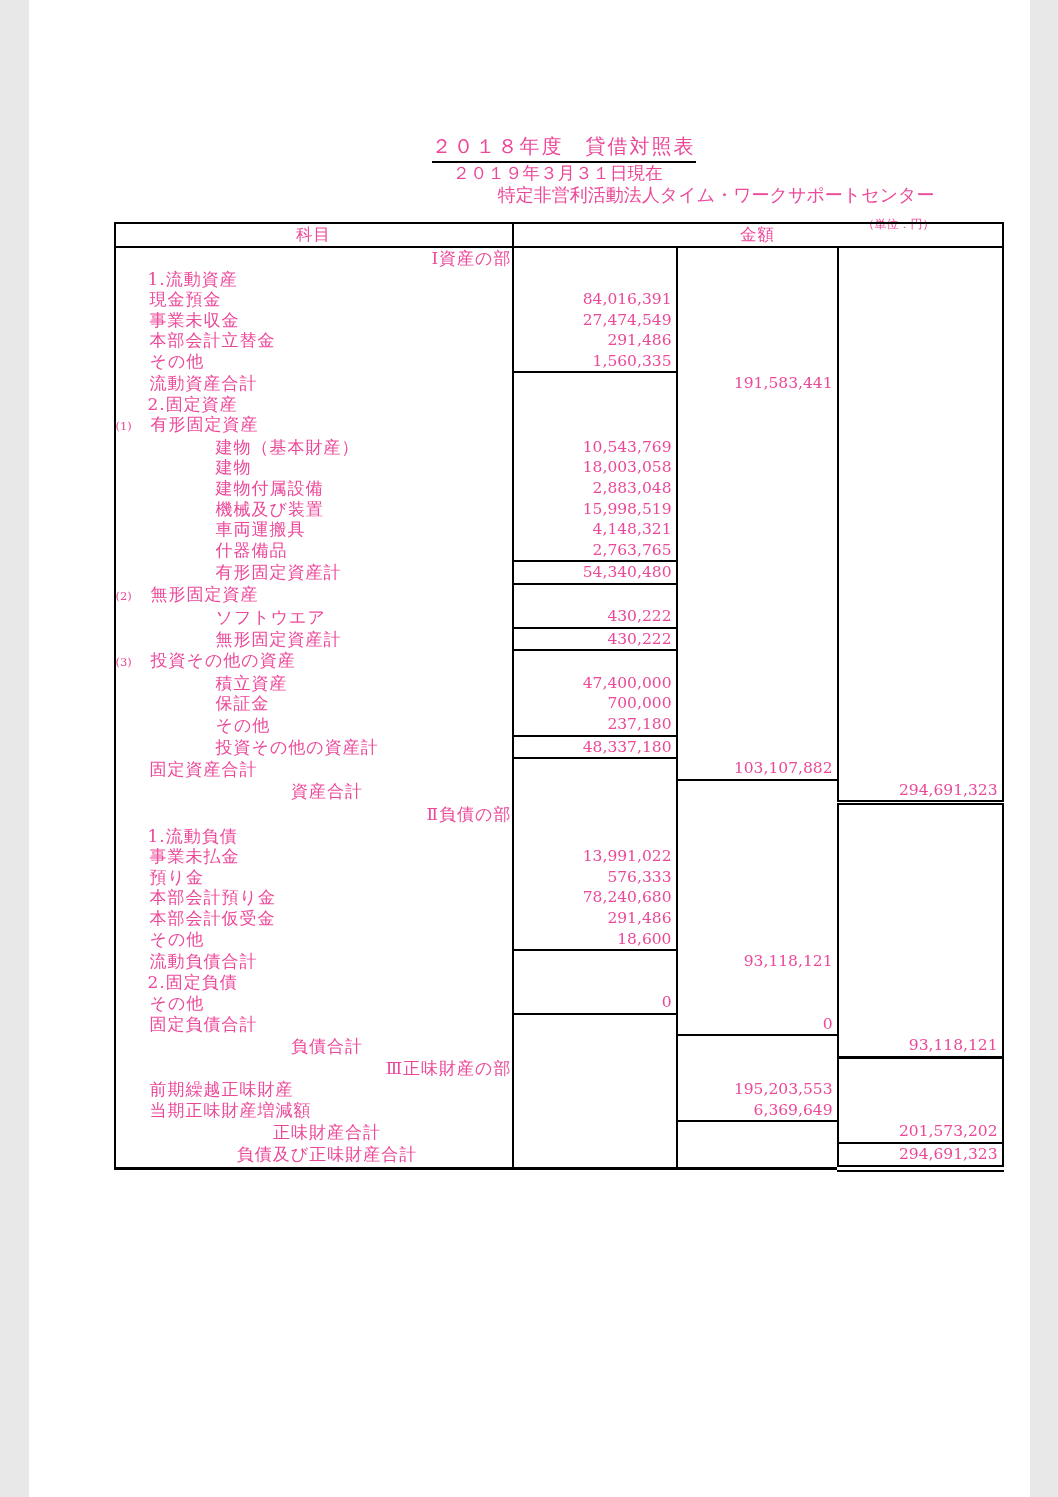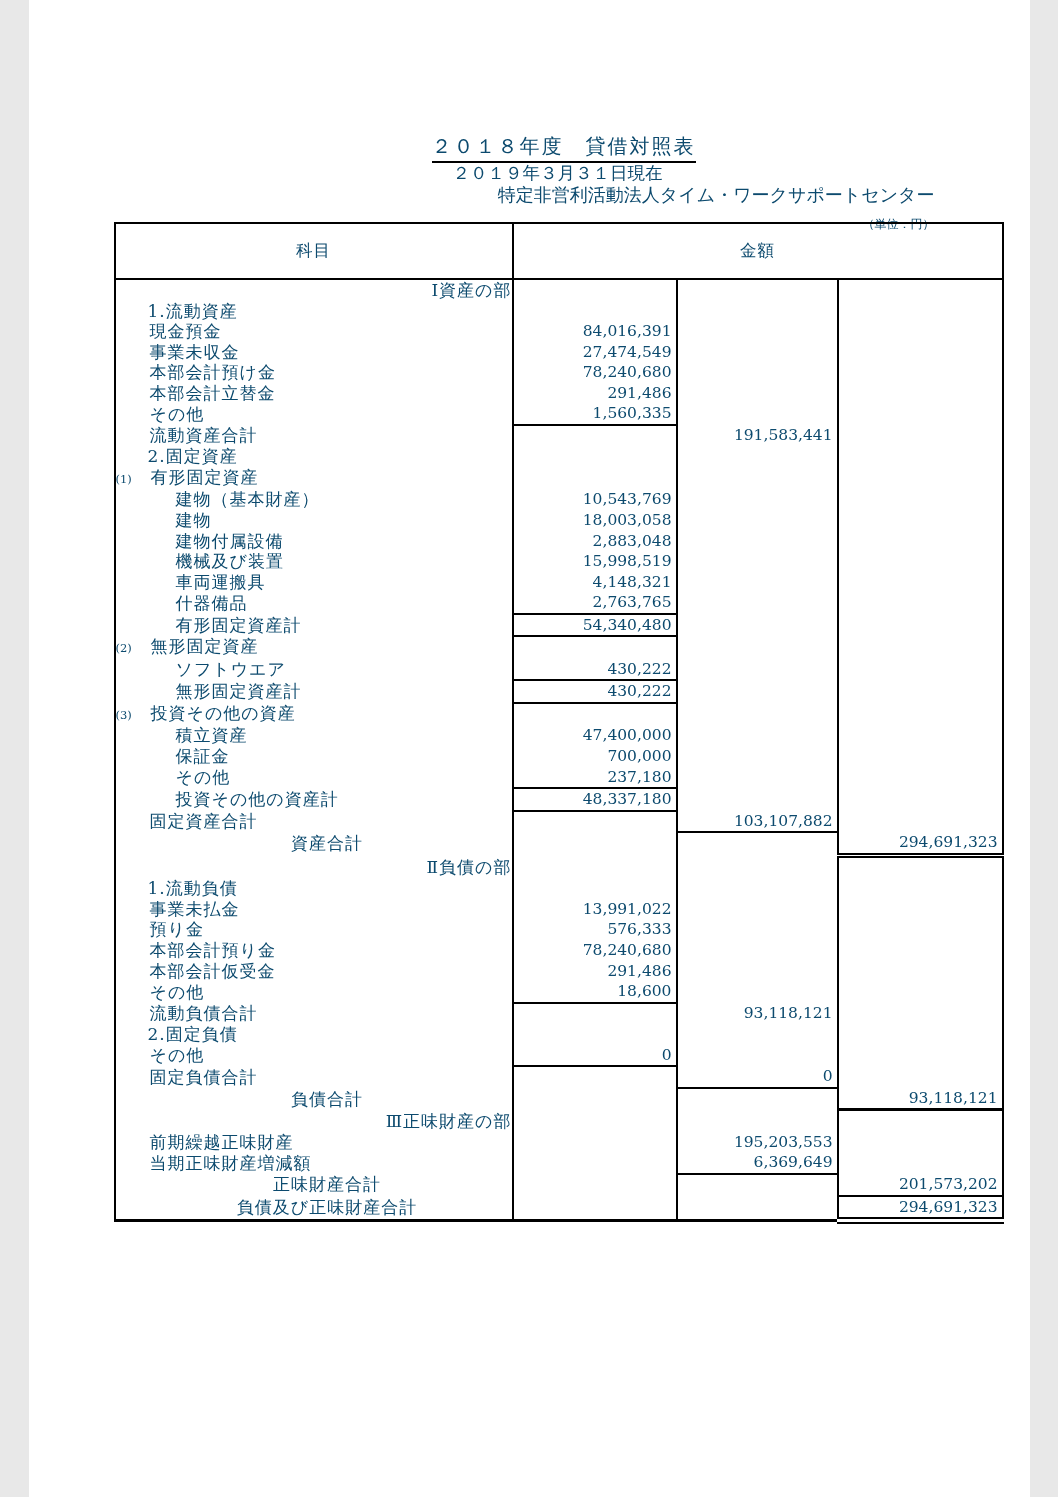--- a/index.html
+++ b/index.html
@@ -3,21 +3,21 @@
 <meta charset="utf-8">
 <style>
   html, body { margin: 0; padding: 0; background: #e8e8e8; }
   .page {
     position: relative;
     width: 1001px;
     height: 1497px;
     background: #ffffff;
     margin: 0 auto;
     font-family: "DejaVu Serif", "Liberation Serif", serif;
-    color: #0c4a6e;
+    color: #ec4899;
   }
   .doc-title {
     position: absolute;
     top: 133px;
     left: 403px;
     font-size: 20px;
     letter-spacing: 2px;
     border-bottom: 2px solid #000;
     padding-bottom: 1px;
     white-space: nowrap;
@@ -52,41 +52,41 @@
     table-layout: fixed;
   }
   table.bs, table.bs tr.head td { border: 2px solid #000; }
   table.bs { border-bottom-width: 3px; }
   tr.head td {
     height: 21px;
     text-align: center;
     vertical-align: middle;
     font-size: 16.5px;
     letter-spacing: 1px;
-    padding: 16px;
+    padding: 0;
   }
   td { padding: 0; vertical-align: middle; }
   tbody td { height: 20.55px; line-height: 20.55px; overflow: hidden; }
   td.sub { border-right: 2px solid #000; font-size: 17px; letter-spacing: 1px; white-space: nowrap; }
   td.v1, td.v2 { border-right: 2px solid #000; }
   td.amt {
     text-align: right;
     padding-right: 4px;
     font-size: 15.5px;
     font-family: "DejaVu Serif", "Liberation Serif", serif;
     white-space: nowrap;
   }
   .lv-part     { padding-left: 6px; text-align: right; }
   .lv-part .prefix { display: inline-block; width: 21px; }
   .lv-total    { padding-left: 27px; text-align: center; }
   .lv-group    { padding-left: 32px; }
   .lv-item     { padding-left: 34px; }
   .lv-subgroup { }
   .lv-subgroup .prefix { display: inline-block; width: 35px; font-size: 11.5px; letter-spacing: 0; }
-  .lv-subitem  { padding-left: 60px; }
+  .lv-subitem  { padding-left: 100px; }
   .ub        { border-bottom: 2px solid #000; }
   .ub-double { border-bottom: 5px double #000; }
   .ub-thick  { border-bottom: 3px solid #000; }
   .ub-final  { border-bottom: 7px double #000; }
   tr.last-row td { border-bottom: 3px solid #000; }
   tr.last-row td.ub-final { border-bottom: 7px double #000; }
 </style>
 </head>
 <body>
 
@@ -128,26 +128,20 @@
           <td class="amt v2"></td>
           <td class="amt v3"></td>
         </tr>
         <tr>
           <td class="sub lv-item"><span>事業未収金</span></td>
           <td class="amt v1">27,474,549</td>
           <td class="amt v2"></td>
           <td class="amt v3"></td>
         </tr>
         <tr>
-          <td class="sub lv-item"><span>本部会計預け金</span></td>
-          <td class="amt v1">78,240,680</td>
-          <td class="amt v2"></td>
-          <td class="amt v3"></td>
-        </tr>
-        <tr>
           <td class="sub lv-item"><span>本部会計立替金</span></td>
           <td class="amt v1">291,486</td>
           <td class="amt v2"></td>
           <td class="amt v3"></td>
         </tr>
         <tr>
           <td class="sub lv-item"><span>その他</span></td>
           <td class="amt v1 ub">1,560,335</td>
           <td class="amt v2"></td>
           <td class="amt v3"></td>

